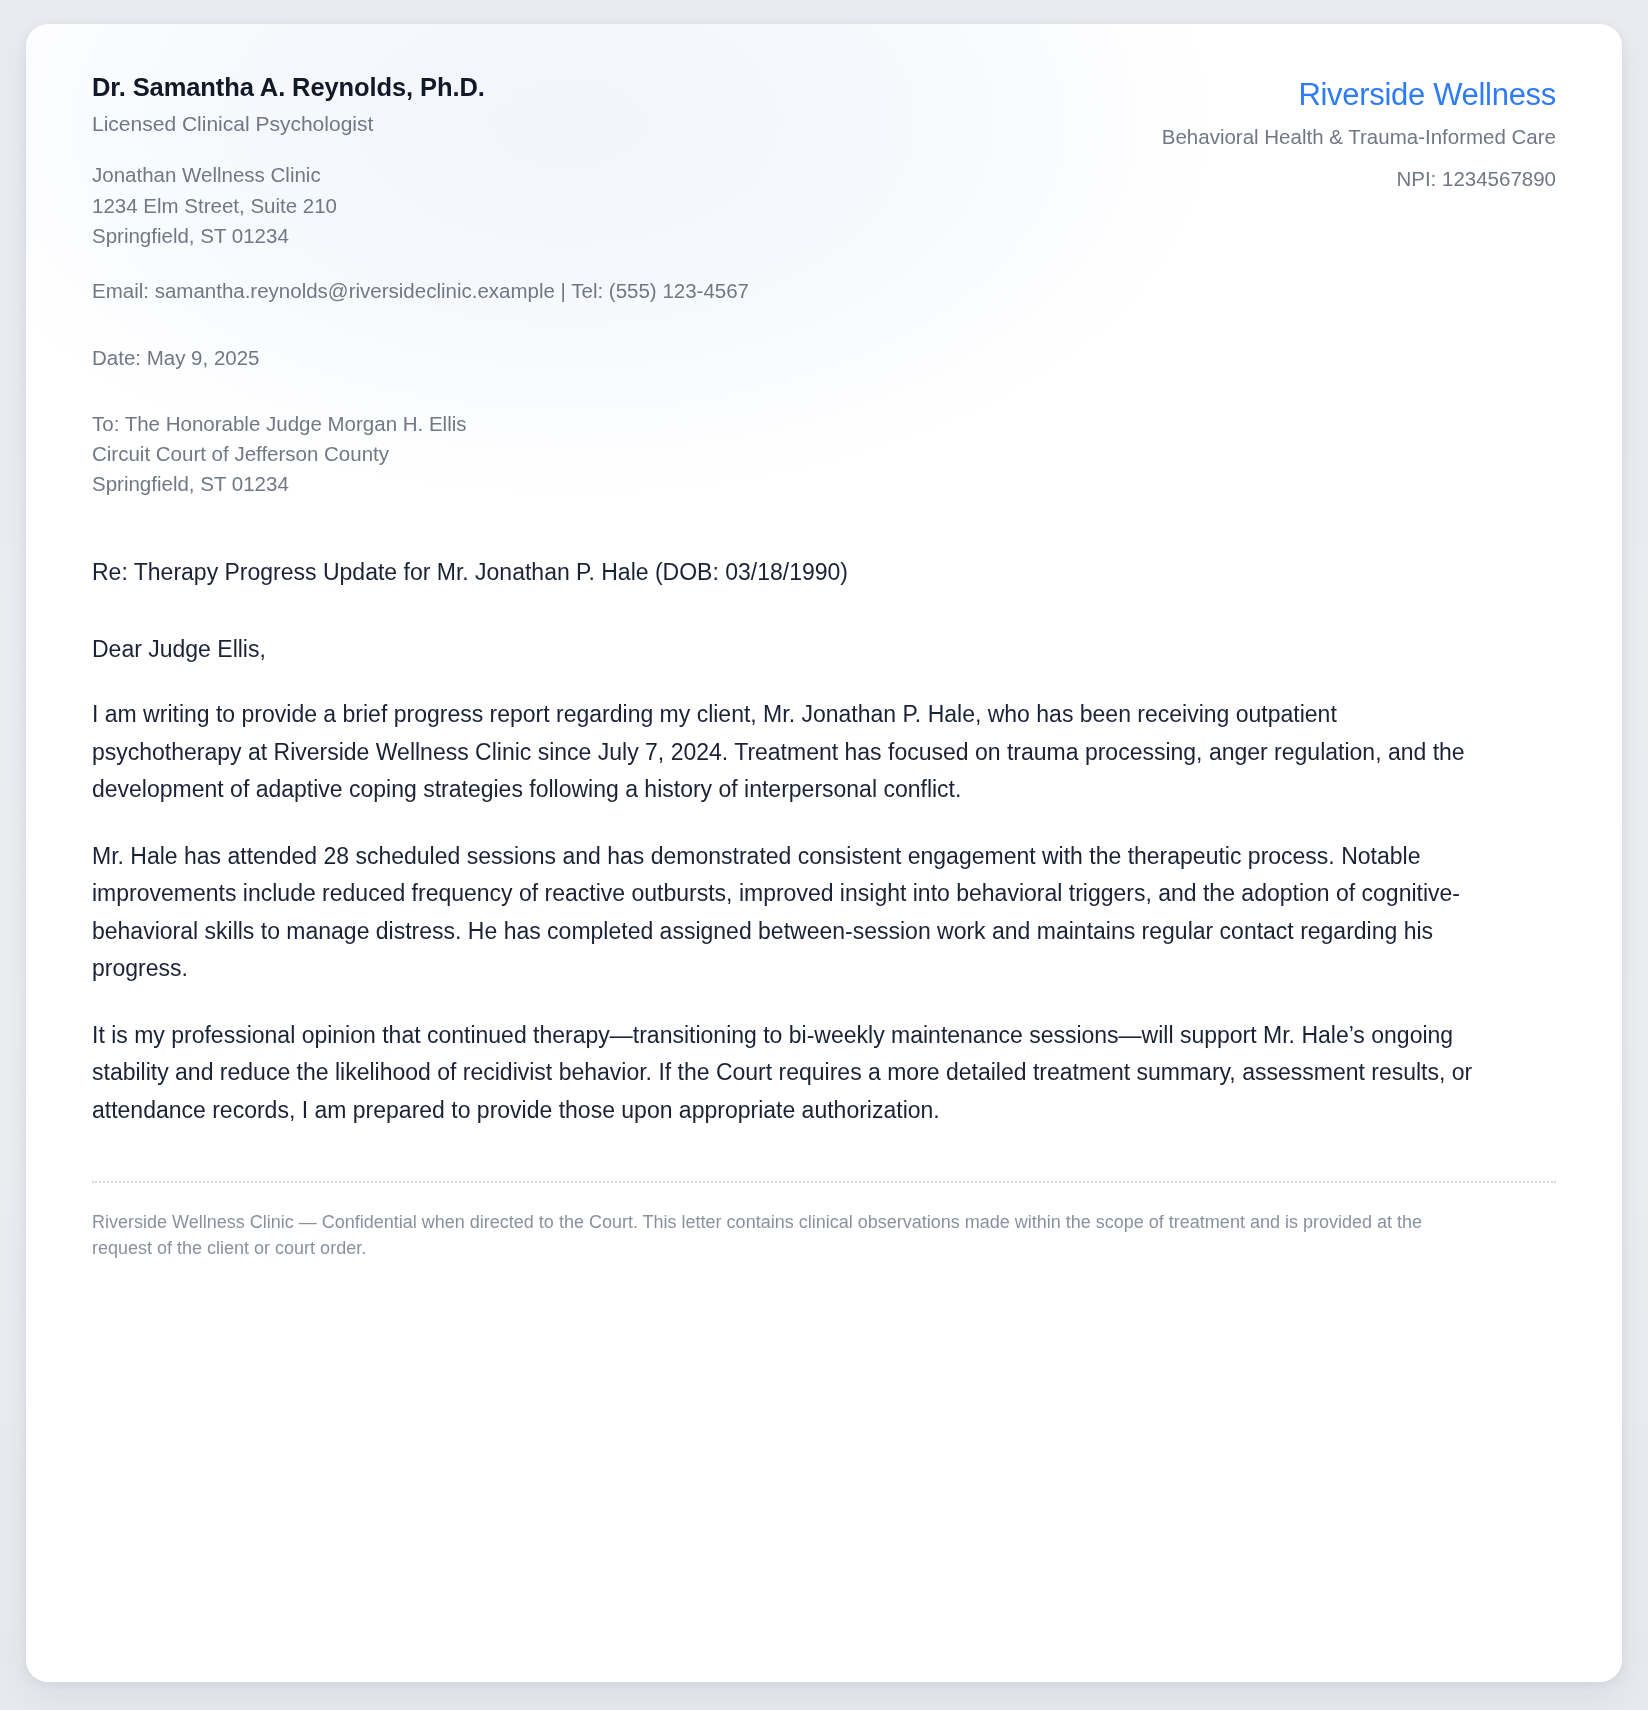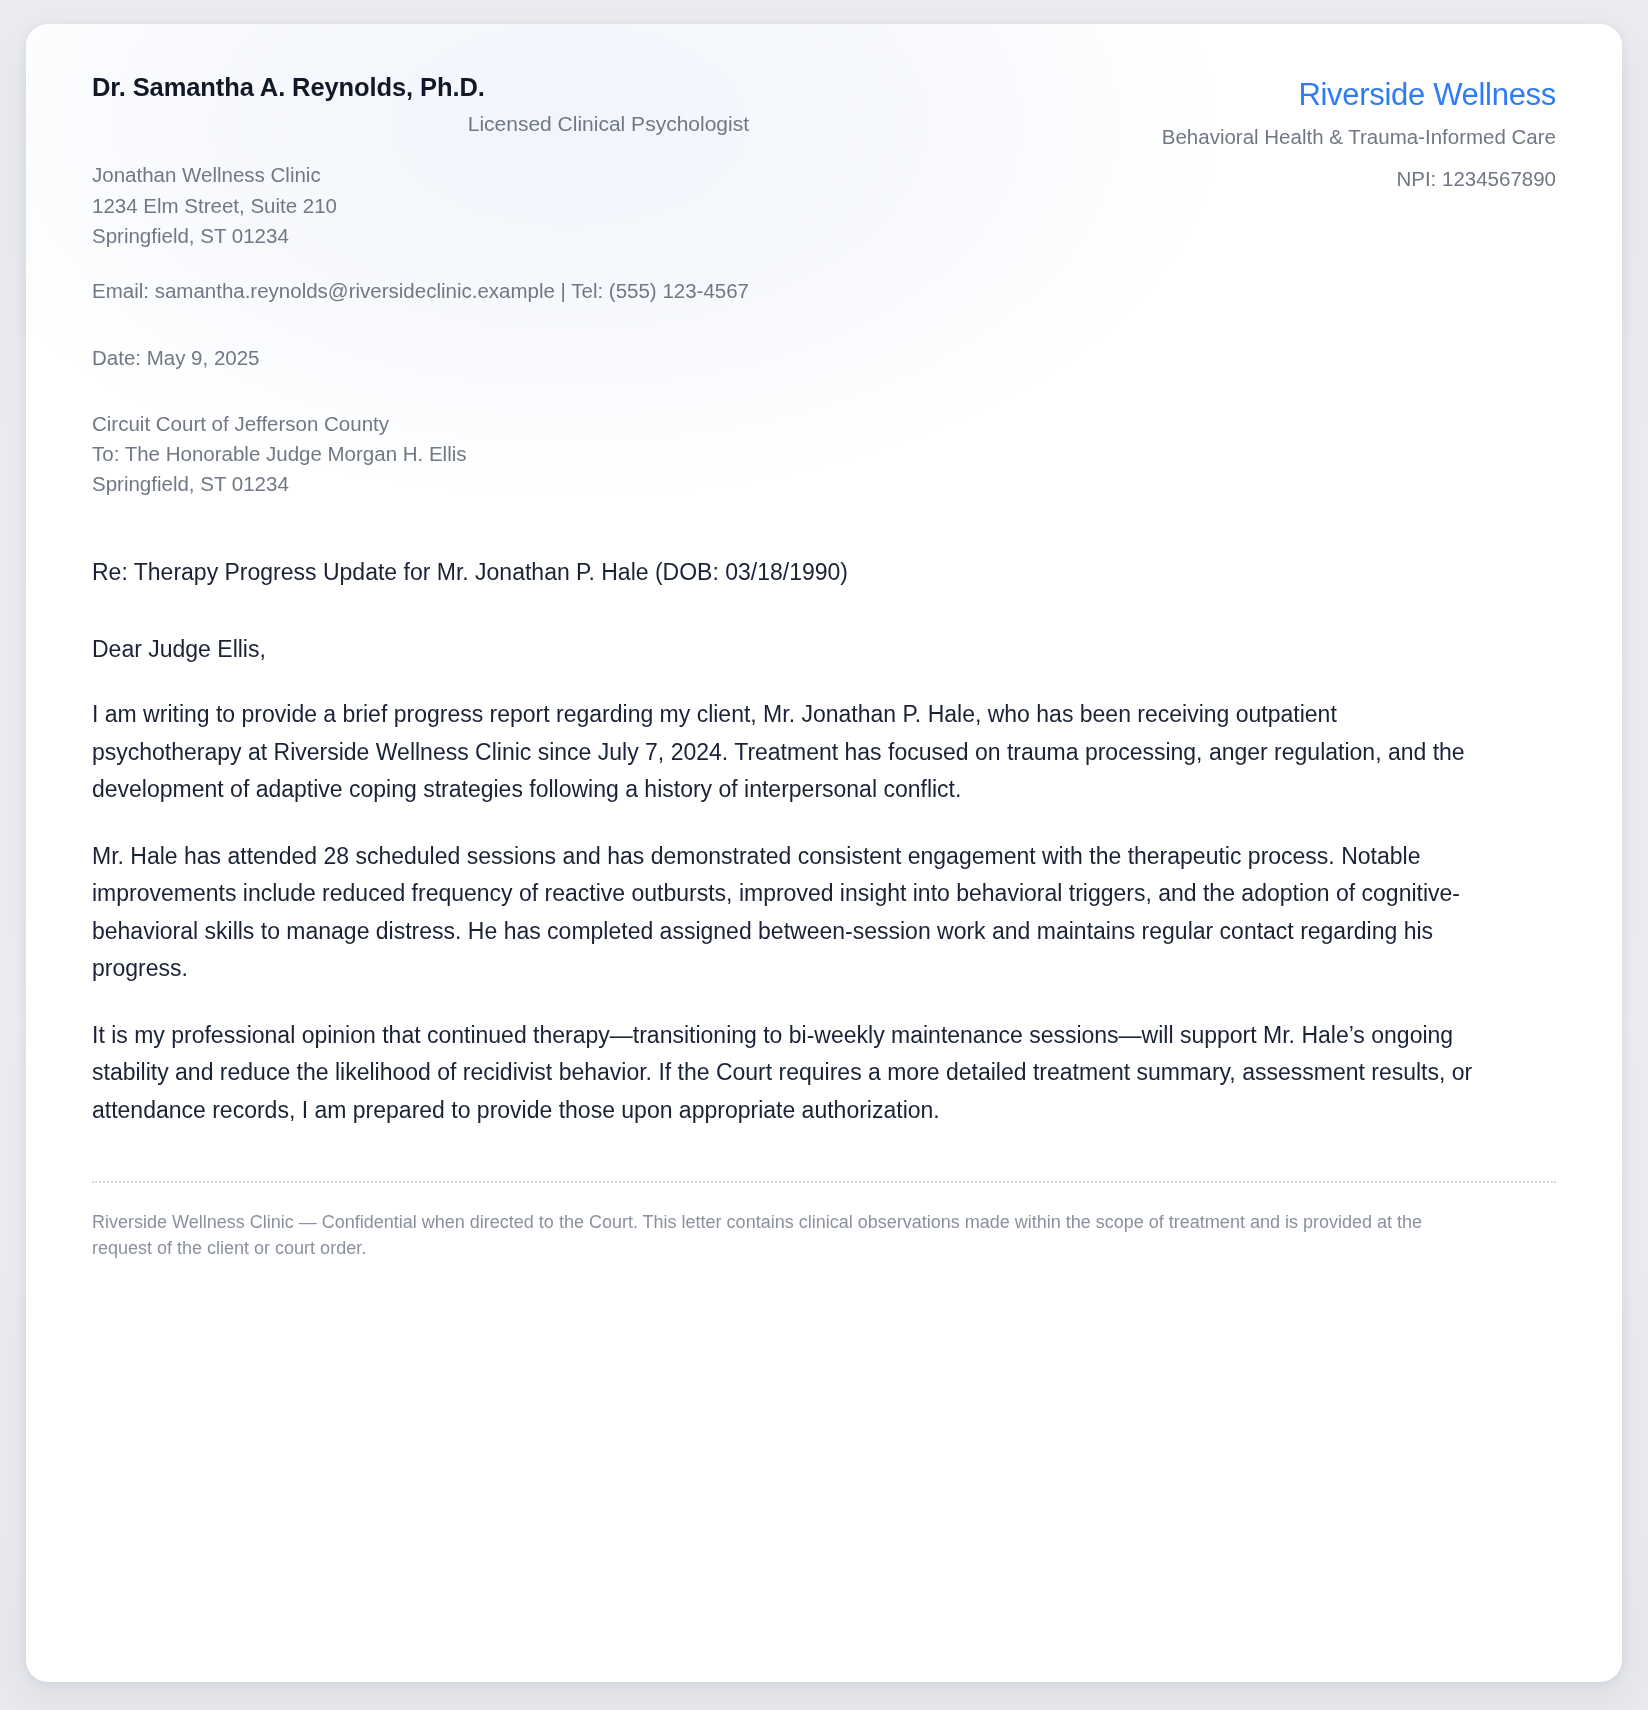--- a/index.html
+++ b/index.html
@@ -44,21 +44,20 @@
     color: #111827;
     letter-spacing: -0.1px;
     margin: 0 0 6px 0;
     line-height: 1.25;
   }
   .doctor-title {
     font-size: 21px;
     color: #707885;
     line-height: 1.35;
     margin: 0 0 22px 0;
-    text-align: right;
   }
   .clinic-address {
     font-size: 20.5px;
     color: #707885;
     line-height: 1.48;
     margin: 0 0 26px 0;
   }
   .clinic-address div { white-space: nowrap; }
   .contact-line {
     font-size: 20.5px;
@@ -175,22 +174,22 @@
       <div class="lh-right">
         <div class="brand-name">Riverside Wellness</div>
         <div class="brand-tagline">Behavioral Health &amp; Trauma-Informed Care</div>
         <div class="brand-npi">NPI: 1234567890</div>
       </div>
     </div>
 
     <div class="date-line">Date: May 9, 2025</div>
 
     <div class="recipient-block">
+      <div>To: The Honorable Judge Morgan H. Ellis</div>
       <div>Circuit Court of Jefferson County</div>
-      <div>To: The Honorable Judge Morgan H. Ellis</div>
       <div>Springfield, ST 01234</div>
     </div>
 
     <div class="subject-line">Re: Therapy Progress Update for Mr. Jonathan P. Hale (DOB: 03/18/1990)</div>
     <div class="salutation">Dear Judge Ellis,</div>
 
     <p class="body-paragraph">I am writing to provide a brief progress report regarding my client, Mr. Jonathan P. Hale, who has been receiving outpatient psychotherapy at Riverside Wellness Clinic since July 7, 2024. Treatment has focused on trauma processing, anger regulation, and the development of adaptive coping strategies following a history of interpersonal conflict.</p>
     <p class="body-paragraph">Mr. Hale has attended 28 scheduled sessions and has demonstrated consistent engagement with the therapeutic process. Notable improvements include reduced frequency of reactive outbursts, improved insight into behavioral triggers, and the adoption of cognitive-behavioral skills to manage distress. He has completed assigned between-session work and maintains regular contact regarding his progress.</p>
     <p class="body-paragraph">It is my professional opinion that continued therapy—transitioning to bi-weekly maintenance sessions—will support Mr. Hale’s ongoing stability and reduce the likelihood of recidivist behavior. If the Court requires a more detailed treatment summary, assessment results, or attendance records, I am prepared to provide those upon appropriate authorization.</p>
 

